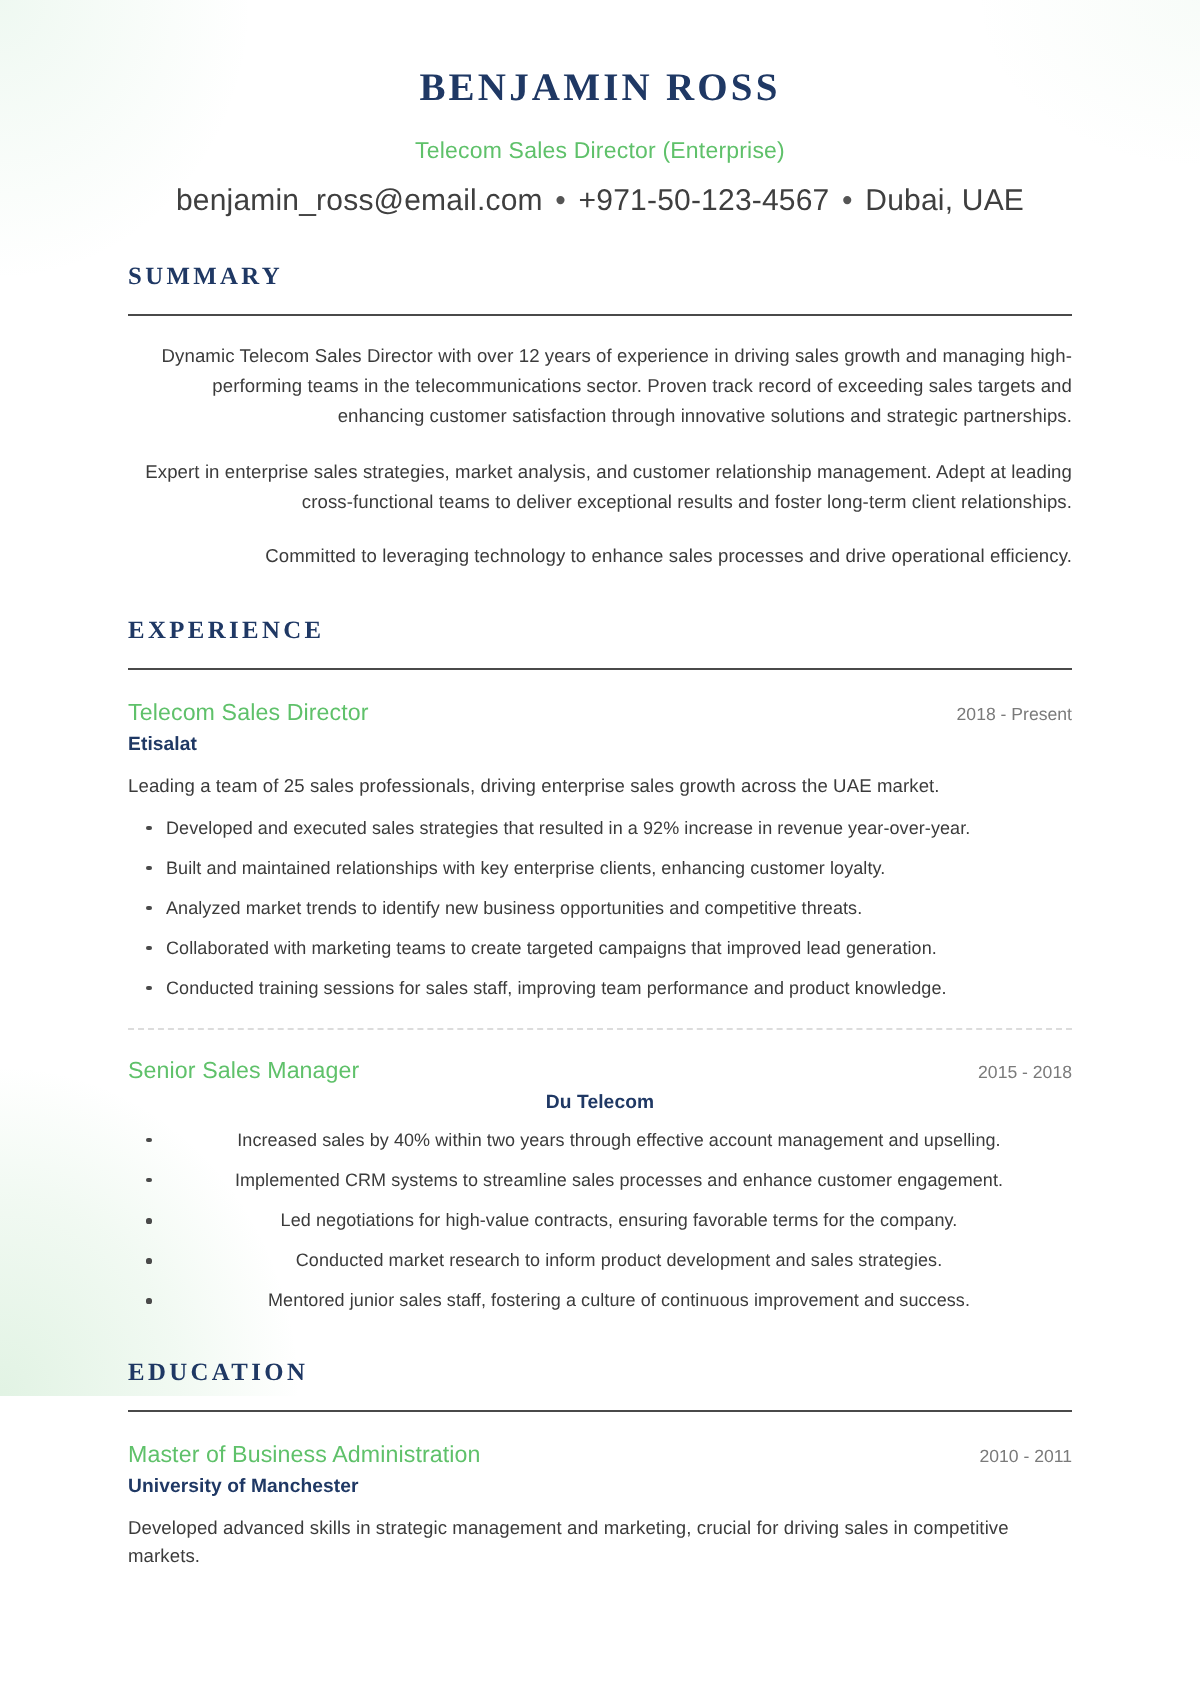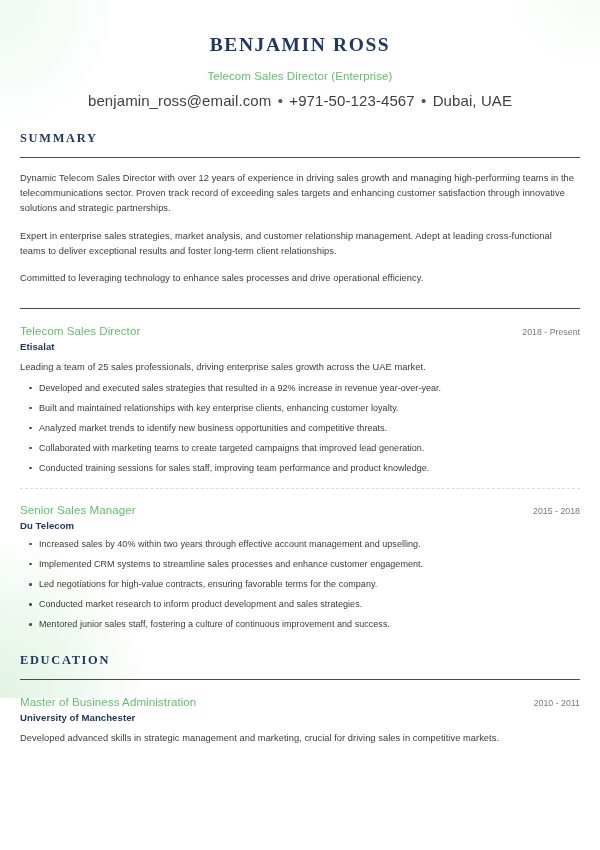--- a/index.html
+++ b/index.html
@@ -12,21 +12,21 @@
     background: #ffffff;
     font-family: "Liberation Sans", sans-serif;
     overflow: hidden;
     position: relative;
   }
   .page {
     position: relative;
     width: 600px;
     height: 698px;
     box-sizing: border-box;
-    padding: 0 20px;
+    padding: 0 64px;
     background:
       radial-gradient(ellipse 200px 220px at 0% 100%, rgba(120, 200, 130, 0.22) 0%, rgba(120, 200, 130, 0.10) 45%, rgba(255,255,255,0) 75%),
       radial-gradient(ellipse 180px 200px at 0% 0%, rgba(130, 205, 150, 0.13) 0%, rgba(255,255,255,0) 70%),
       radial-gradient(ellipse 160px 120px at 100% 0%, rgba(150, 210, 160, 0.07) 0%, rgba(255,255,255,0) 70%),
       #ffffff;
   }
 
   
   .header {
     padding-top: 33px;
@@ -78,29 +78,31 @@
   .section-body {
     padding-top: 13px;
   }
 
   p.para {
     font-size: 9.3px;
     line-height: 1.62;
     color: #3b3b3b;
     margin: 0 0 12px 0;
     letter-spacing: 0.05px;
+    text-align: right;
   }
   p.para:last-child { margin-bottom: 0; }
 
   
   .entry { padding-top: 2px; }
   .entry + .entry {
     margin-top: 13px;
     padding-top: 14px;
     border-top: 1px dashed #dcdcdc;
+    text-align: center;
   }
   .entry-head {
     display: flex;
     justify-content: space-between;
     align-items: baseline;
   }
   .entry-title {
     font-size: 11.6px;
     color: #5fc16a;
     letter-spacing: 0.05px;
@@ -171,20 +173,21 @@
     <div class="section-title">SUMMARY</div>
     <div class="section-rule"></div>
     <div class="section-body">
       <p class="para">Dynamic Telecom Sales Director with over 12 years of experience in driving sales growth and managing high-performing teams in the telecommunications sector. Proven track record of exceeding sales targets and enhancing customer satisfaction through innovative solutions and strategic partnerships.</p>
       <p class="para">Expert in enterprise sales strategies, market analysis, and customer relationship management. Adept at leading cross-functional teams to deliver exceptional results and foster long-term client relationships.</p>
       <p class="para">Committed to leveraging technology to enhance sales processes and drive operational efficiency.</p>
     </div>
   </div>
 
   <div class="section">
+    <div class="section-title">EXPERIENCE</div>
     <div class="section-rule"></div>
     <div class="section-body">
 
       <div class="entry">
         <div class="entry-head">
           <div class="entry-title">Telecom Sales Director</div>
           <div class="entry-date">2018 - Present</div>
         </div>
         <div class="entry-org">Etisalat</div>
         <div class="entry-desc">Leading a team of 25 sales professionals, driving enterprise sales growth across the UAE market.</div>

